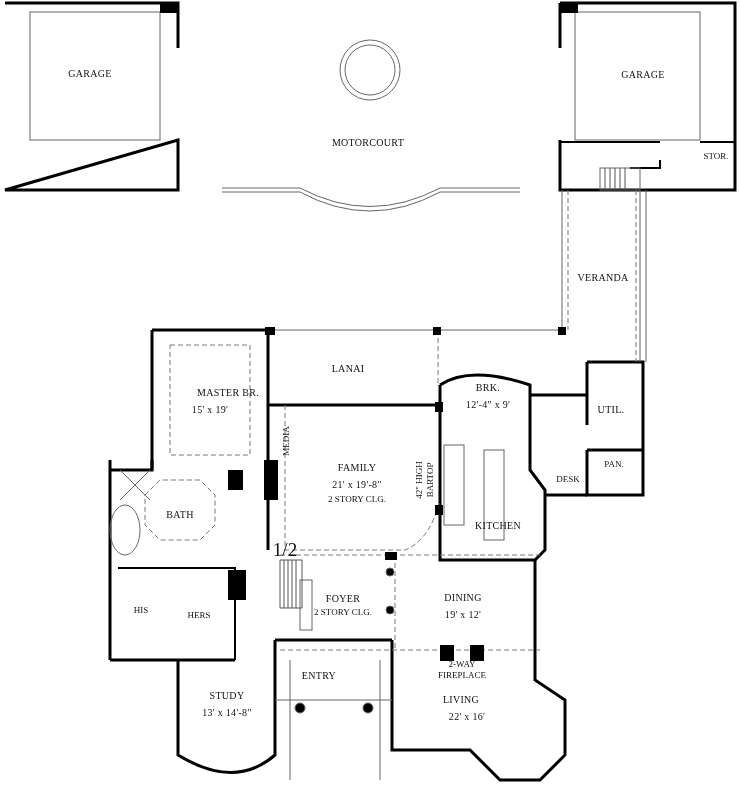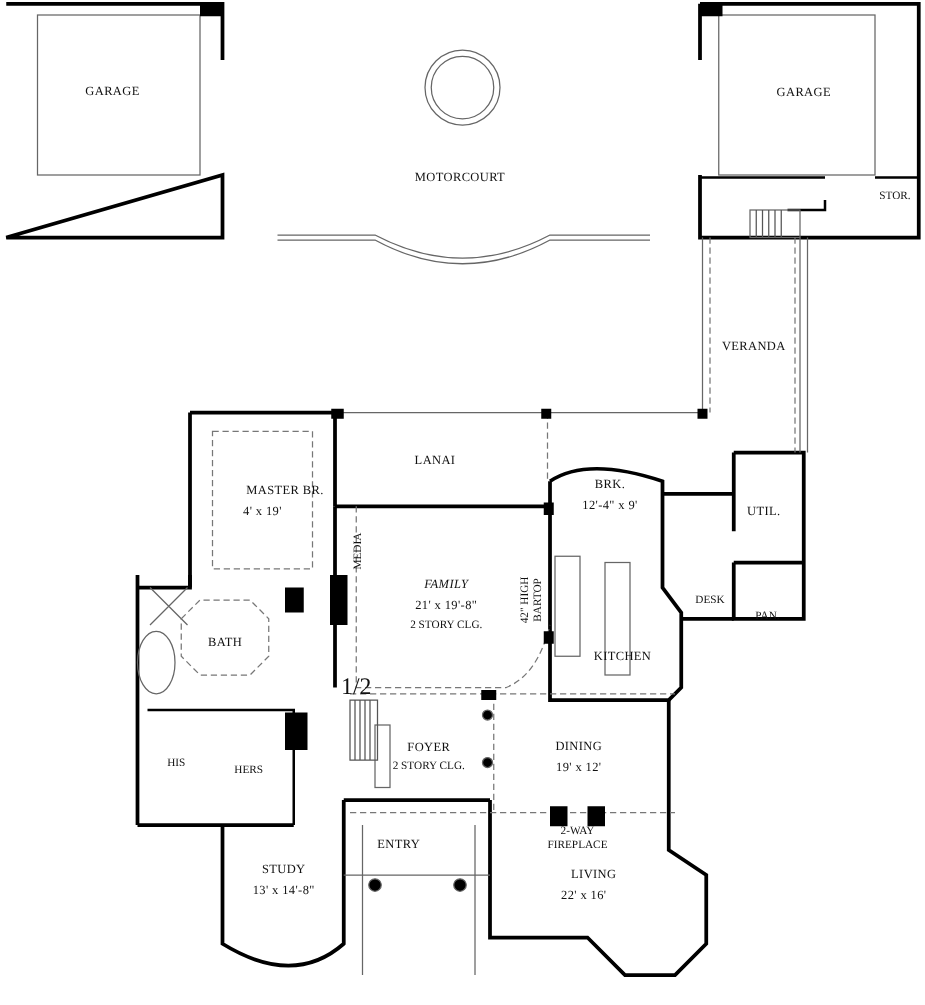--- a/index.html
+++ b/index.html
@@ -97,46 +97,46 @@
   </g>
 </svg>
 
 <div class="lbl big" style="left:90px; top:68px;">GARAGE</div>
 <div class="lbl big" style="left:368px; top:137px;font-family:Liberation Serif, serif;">MOTORCOURT</div>
 <div class="lbl big" style="left:643px; top:69px;">GARAGE</div>
 <div class="lbl xs" style="left:716px; top:152px;">STOR.</div>
 <div class="lbl big" style="left:603px; top:272px;">VERANDA</div>
 
 <div class="lbl big" style="left:228px; top:387px;">MASTER BR.</div>
-<div class="lbl big" style="left:210px; top:404px;">4' x 19'</div>
+<div class="lbl big" style="left:210px; top:404px;">15' x 19'</div>
 <div class="lbl big" style="left:348px; top:363px;">LANAI</div>
 <div class="lbl xs vert" style="left:287px; top:436px;">MEDIA</div>
 
-<div class="lbl big" style="left:357px; top:462px;font-style:italic;">FAMILY</div>
+<div class="lbl big" style="left:357px; top:462px;">FAMILY</div>
 <div class="lbl big" style="left:357px; top:479px;">21' x 19'-8"</div>
 <div class="lbl xs" style="left:357px; top:495px;">2 STORY CLG.</div>
 <div class="lbl xs vert" style="left:420px; top:475px;">42" HIGH</div>
 <div class="lbl xs vert" style="left:431px; top:475px;">BARTOP</div>
 
 <div class="lbl big" style="left:488px; top:382px;">BRK.</div>
 <div class="lbl big" style="left:488px; top:399px;">12'-4" x 9'</div>
 <div class="lbl big" style="left:611px; top:404px;">UTIL.</div>
 <div class="lbl xs" style="left:568px; top:475px;">DESK</div>
-<div class="lbl xs" style="left:614px; top:488px;">PAN.</div>
+<div class="lbl xs" style="left:614px; top:460px;">PAN.</div>
 <div class="lbl big" style="left:498px; top:520px;">KITCHEN</div>
 
 <div class="lbl big" style="left:180px; top:509px;">BATH</div>
 <div class="lbl med" style="left:256px; top:540px;">1/2</div>
 <div class="lbl xs" style="left:141px; top:606px;">HIS</div>
 <div class="lbl xs" style="left:199px; top:611px;">HERS</div>
 
 <div class="lbl big" style="left:343px; top:593px;">FOYER</div>
 <div class="lbl xs" style="left:343px; top:608px;">2 STORY CLG.</div>
 <div class="lbl big" style="left:463px; top:592px;">DINING</div>
 <div class="lbl big" style="left:463px; top:609px;">19' x 12'</div>
 <div class="lbl xs" style="left:462px; top:660px;">2-WAY</div>
 <div class="lbl xs" style="left:462px; top:671px;">FIREPLACE</div>
 
 <div class="lbl big" style="left:319px; top:670px;">ENTRY</div>
 <div class="lbl big" style="left:227px; top:690px;">STUDY</div>
 <div class="lbl big" style="left:227px; top:707px;">13' x 14'-8"</div>
-<div class="lbl big" style="left:475px; top:694px;text-align:right;">LIVING</div>
+<div class="lbl big" style="left:461px; top:694px;text-align:right;">LIVING</div>
 <div class="lbl big" style="left:467px; top:711px;">22' x 16'</div>
 
 </body></html>

